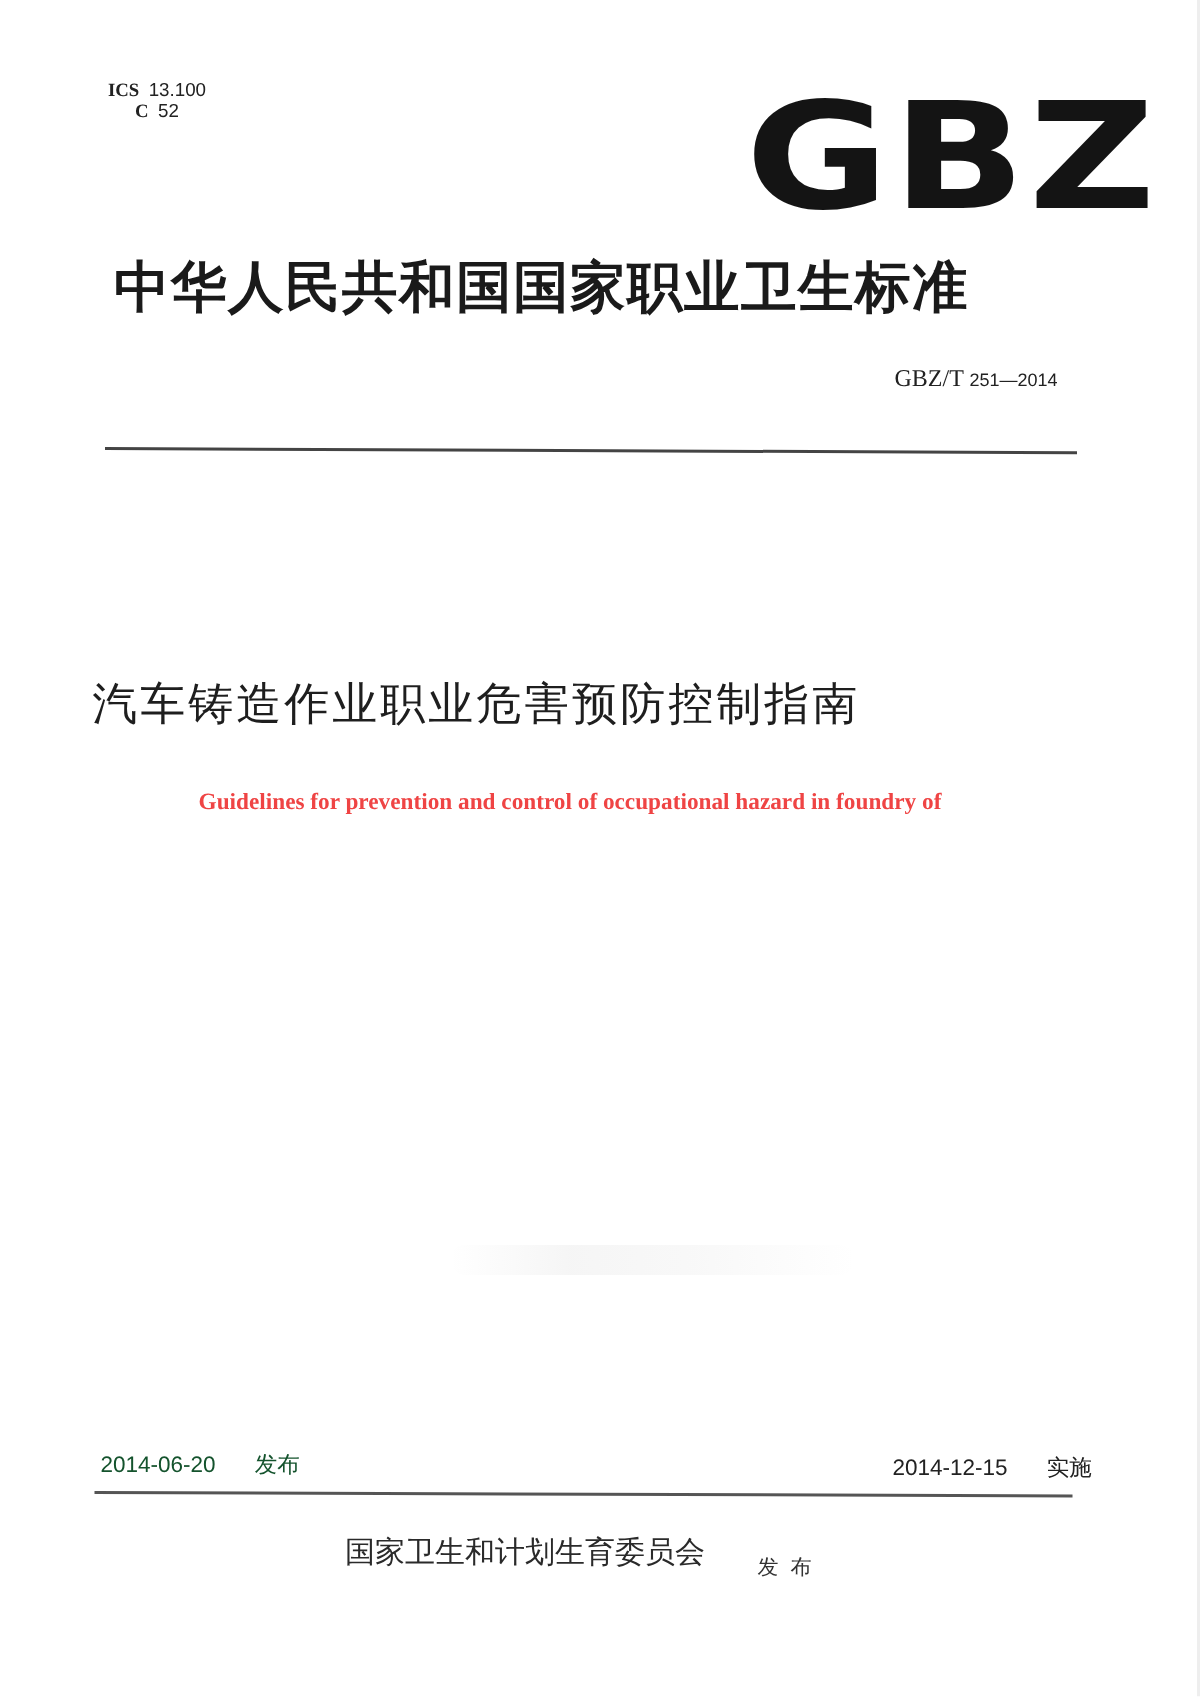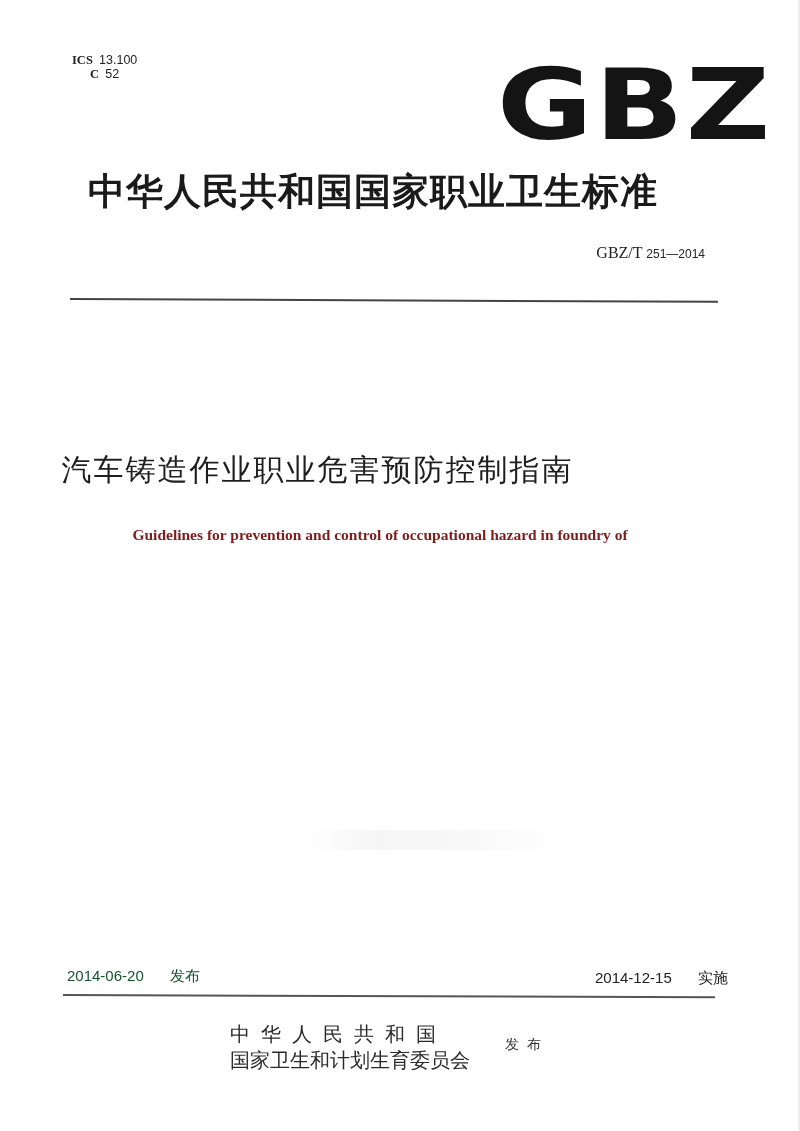--- a/index.html
+++ b/index.html
@@ -34,21 +34,21 @@
       font-weight: 900;
       font-size: 104px;
       line-height: 90px;
       letter-spacing: 2px;
       color: #141414;
       transform: scaleX(1.12) scaleY(0.95);
       transform-origin: left top;
     }
 
     .std-name {
-      left: 88px; top: 166px;
+      left: 76px; top: 166px;
       width: 660px;
       font-family: "DejaVu Serif", serif;
       font-weight: bold;
       font-size: 37px;
       letter-spacing: 1px;
       line-height: 50px;
       color: #1a1a1a;
       white-space: nowrap;
     }
 
@@ -78,21 +78,21 @@
       color: #1e1e1e;
     }
 
     .title-en {
       left: 0; top: 522px; width: 760px;
       text-align: center;
       font-family: "Liberation Serif", serif;
       font-weight: bold;
       font-size: 15.5px;
       line-height: 26px;
-      color: #7f1d1d;
+      color: #ef4444;
     }
 
     .date-left {
       left: 67px; top: 967px;
       font-family: "Liberation Sans", sans-serif;
       font-size: 15px;
       color: #14532d;
     }
     .date-right {
       left: 551px; top: 969px;
@@ -189,18 +189,17 @@
 </div>
 
 <div class="abs date-right">
   <span>2014-12-15</span>
   <span class="lbl">实施</span>
 </div>
 
 <div class="abs rule-bottom"></div>
 
 <div class="abs issuer">
-  <div class="line1">中华人民共和国</div>
   <div class="line2">国家卫生和计划生育委员会</div>
 </div>
 <div class="abs issued">发布</div>
 
 <div class="abs right-edge"></div>
 
 </body></html>

